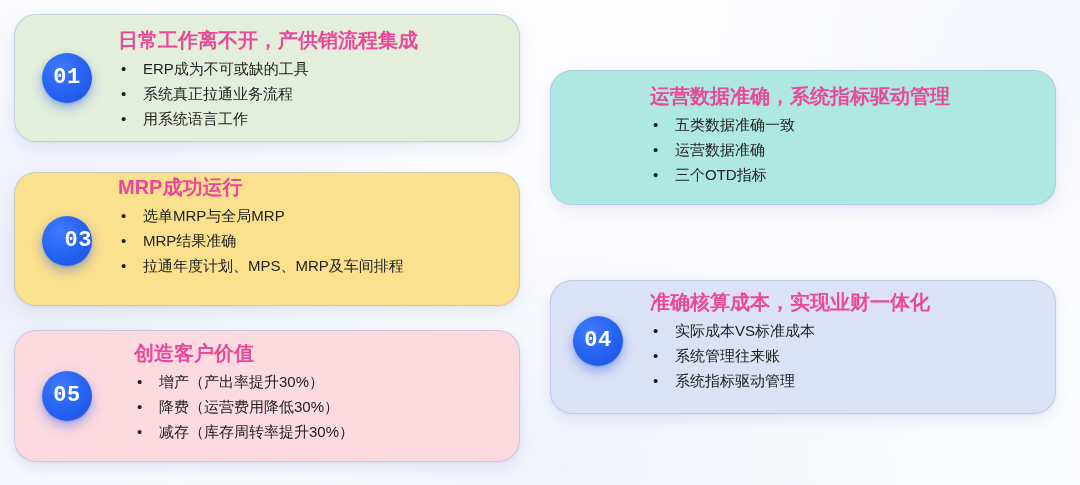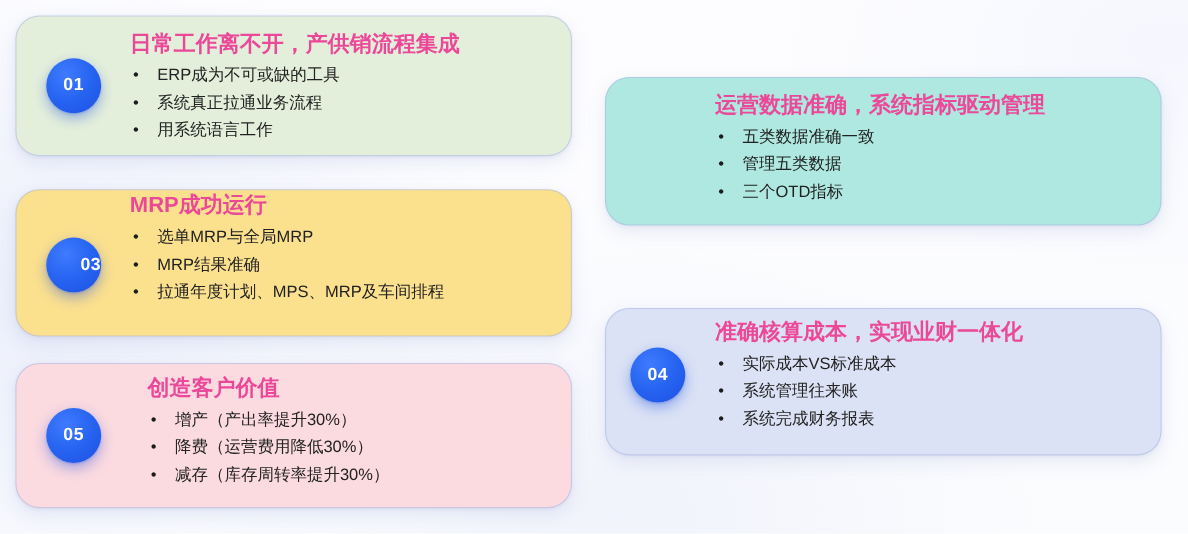--- a/index.html
+++ b/index.html
@@ -42,24 +42,25 @@
     position: absolute;
     width: 50px;
     height: 50px;
     border-radius: 50%;
     background: radial-gradient(circle at 36% 30%, #3f7bff 0%, #2563f0 52%, #1f4fe0 100%);
     box-shadow: 0 5px 12px rgba(31,79,224,0.40), 0 1px 2px rgba(31,79,224,0.25);
     display: flex;
     align-items: center;
     justify-content: center;
     color: #ffffff;
-    font-size: 16px;
+    font-size: 22px;
     font-weight: bold;
     letter-spacing: 0.5px;
     line-height: 1;
+    font-family: Liberation Mono, monospace;
   }
 
   .content {
     position: absolute;
   }
 
   .card-title {
     font-size: 20px;
     font-weight: bold;
     color: #ec4899;
@@ -129,21 +130,21 @@
       <li><span class="dot">•</span><span>系统真正拉通业务流程</span></li>
       <li><span class="dot">•</span><span>用系统语言工作</span></li>
     </ul>
   </div>
 
   <div class="card" id="card-02" style="background: rgb(174, 232, 224);"></div>
   <div class="content" id="content-02">
     <div class="card-title">运营数据准确，系统指标驱动管理</div>
     <ul class="bullets">
       <li><span class="dot">•</span><span>五类数据准确一致</span></li>
-      <li><span class="dot">•</span><span>管理五类数据</span></li>
+      <li><span class="dot">•</span><span>运营数据准确</span></li>
       <li><span class="dot">•</span><span>三个OTD指标</span></li>
     </ul>
   </div>
 
   <div class="card" id="card-03" style="background: rgb(251, 224, 142);"></div>
   <div class="badge" id="badge-03">
     <span>03</span>
   </div>
   <div class="content" id="content-03">
     <div class="card-title">MRP成功运行</div>
@@ -156,21 +157,21 @@
 
   <div class="card" id="card-04" style="background: rgb(219, 226, 245);"></div>
   <div class="badge" id="badge-04">
     <span>04</span>
   </div>
   <div class="content" id="content-04">
     <div class="card-title">准确核算成本，实现业财一体化</div>
     <ul class="bullets">
       <li><span class="dot">•</span><span>实际成本VS标准成本</span></li>
       <li><span class="dot">•</span><span>系统管理往来账</span></li>
-      <li><span class="dot">•</span><span>系统完成财务报表</span></li>
+      <li><span class="dot">•</span><span>系统指标驱动管理</span></li>
     </ul>
   </div>
 
   <div class="card" id="card-05" style="background: rgb(251, 218, 224);"></div>
   <div class="badge" id="badge-05">
     <span>05</span>
   </div>
   <div class="content" id="content-05">
     <div class="card-title">创造客户价值</div>
     <ul class="bullets">

